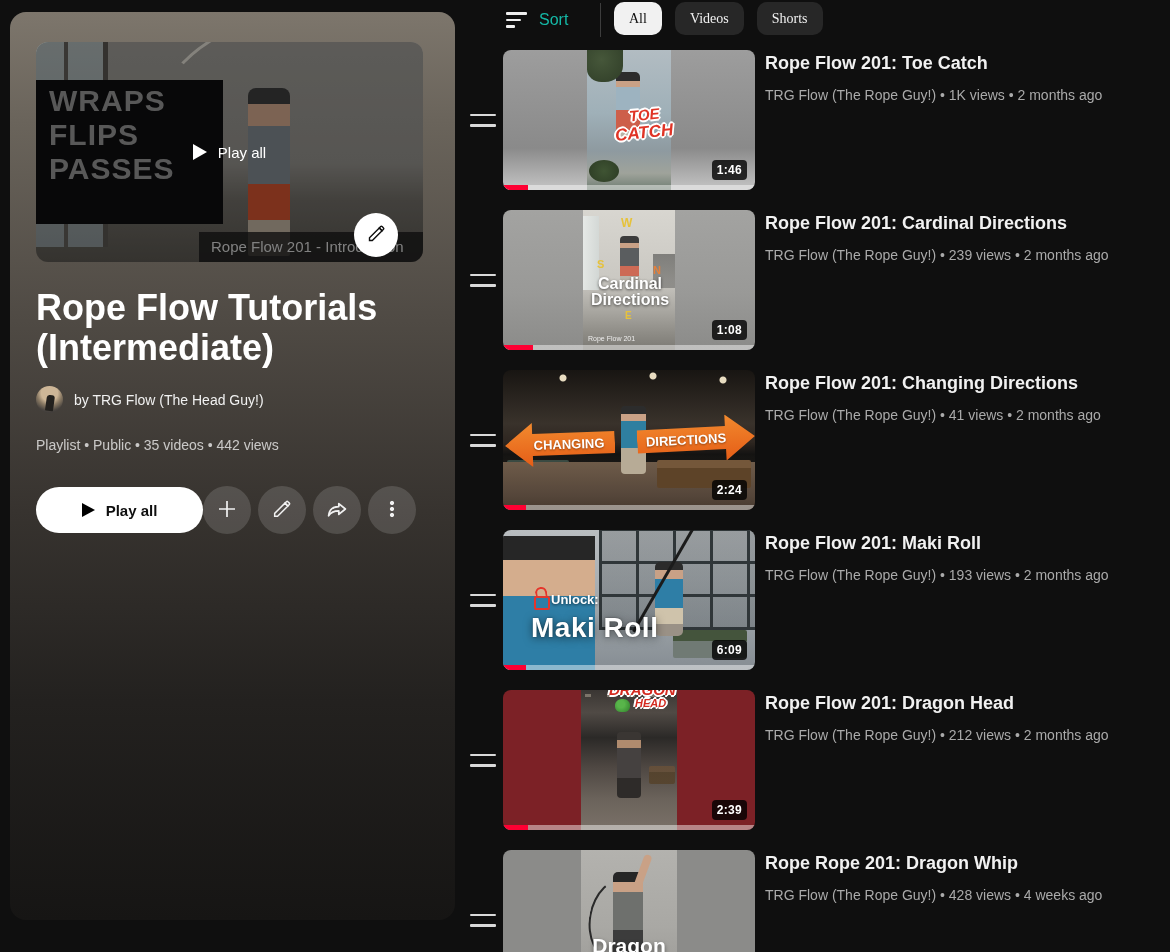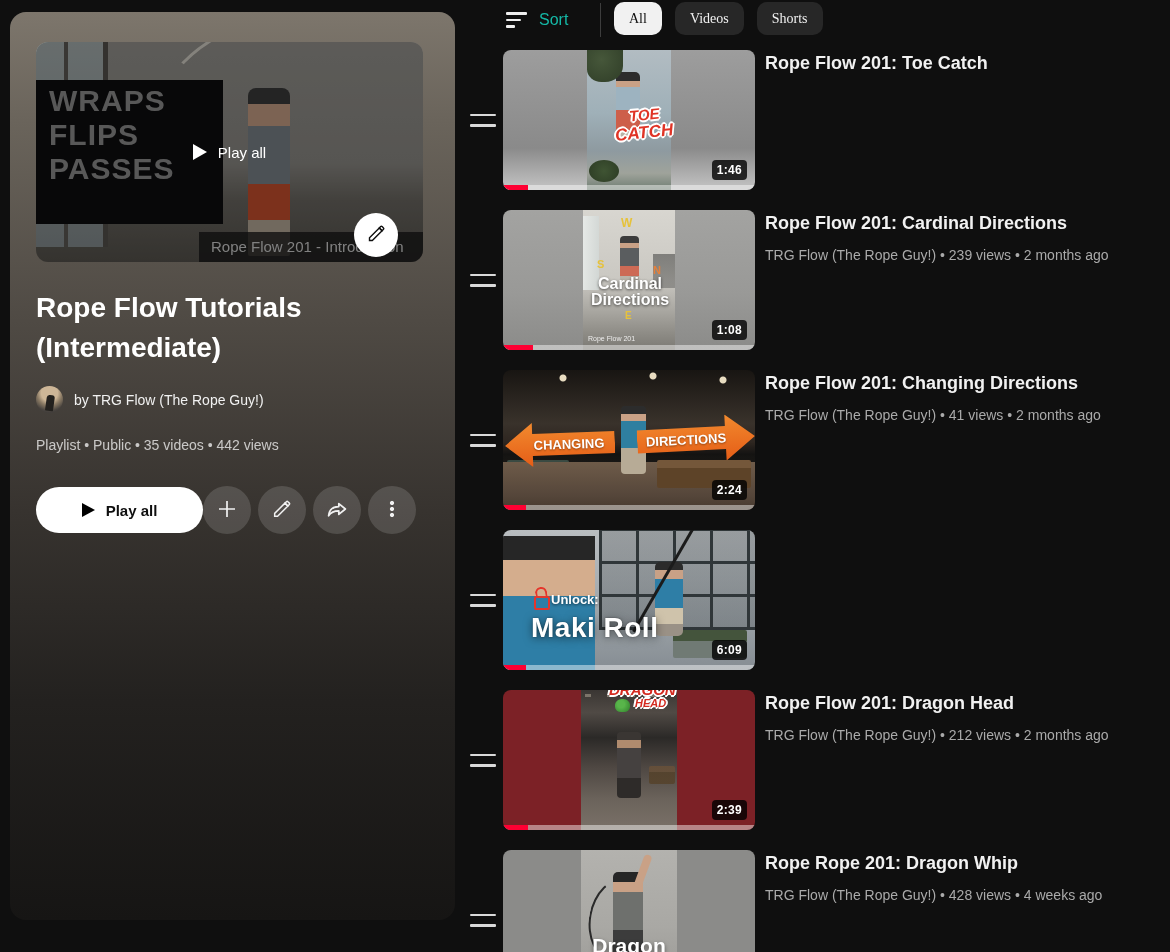--- a/index.html
+++ b/index.html
@@ -41,21 +41,21 @@
     padding-left:12px; white-space:nowrap; overflow:hidden; }
   .h-overlay { position:absolute; inset:0; background:rgba(0,0,0,0.38);
     display:flex; align-items:center; justify-content:center; gap:11px; }
   .h-play-tri { width:0; height:0; border-left:14px solid #fff;
     border-top:8px solid transparent; border-bottom:8px solid transparent; }
   .h-overlay-label { color:#fff; font-size:15px; }
   .h-edit { position:absolute; left:318px; top:171px; width:44px; height:44px; border-radius:50%;
     background:#fff; display:flex; align-items:center; justify-content:center; }
 
   .p-title { position:absolute; left:26px; top:276px; width:390px;
-    font-size:28px; font-weight:700; line-height:40px; color:#fff; }
+    font-size:36px; font-weight:700; line-height:40px; color:#fff; }
   .p-byline-row { position:absolute; left:26px; top:374px; display:flex; align-items:center; gap:11px; }
   .p-avatar { width:27px; height:27px; border-radius:50%;
     background:radial-gradient(circle at 50% 26%,#cdb697 0 34%,#8a7a64 52%,#4a4540 74%,#2e2c30 100%); position:relative; overflow:hidden; }
   .p-avatar::after { content:""; position:absolute; left:10px; top:9px; width:8px; height:16px;
     background:#23211e; border-radius:3px 3px 1px 1px; transform:rotate(8deg); }
   .p-byline { font-size:14px; color:#f1f1f1; }
   .p-stats { position:absolute; left:26px; top:425px; font-size:14px; color:rgba(255,255,255,0.72); }
 
   .p-actions { position:absolute; left:26px; top:474px; height:48px; display:flex; align-items:center; }
   .playall-btn { width:167px; height:46px; border-radius:23px; background:#fff; border:none;
@@ -246,21 +246,21 @@
           <path d="M15.2 5.6l3.2 3.2 1.6-1.6c.5-.5.5-1.1 0-1.6l-1.6-1.6c-.5-.5-1.1-.5-1.6 0l-1.6 1.6z"></path>
         </svg>
       </span>
     </div>
   </div>
 
   <h1 class="p-title"><span>Rope Flow Tutorials</span><br><span>(Intermediate)</span></h1>
 
   <div class="p-byline-row">
     <span class="p-avatar"></span>
-    <span class="p-byline">by TRG Flow (The Rope Guy!)</span>
+    <span class="p-byline">by TRG Flow (The Head Guy!)</span>
   </div>
 
   <div class="p-stats">Playlist • Public • 35 videos • 442 views</div>
 
   <div class="p-actions">
     <button class="playall-btn">
       <span class="playall-tri"></span>
       <span class="playall-label">Play all</span>
     </button>
     <button class="circ-btn">
@@ -327,20 +327,21 @@
       <div class="a3"></div>
       <span class="ov" data-ov="toe">TOE</span>
         <span class="ov" data-ov="catch">CATCH</span>
         <span class="dur">1:46</span>
       <div class="ptrack">
         <div class="pfill" style="width: 10%;"></div>
       </div>
     </div>
     <div class="vinfo">
       <div class="vtitle">Rope Flow 201: Toe Catch</div>
+      <div class="vmeta">TRG Flow (The Rope Guy!) • 1K views • 2 months ago</div>
     </div>
   </div>
 
   <div class="vrow">
     <div class="drag">
         <i></i>
         <i></i>
       </div>
     <div class="thumb v-cardinal">
       <div class="strip"></div>
@@ -398,20 +399,24 @@
       <div class="a1"></div>
       <div class="a2"></div>
       <div class="a3"></div>
       <span class="ov" data-ov="unlock">Unlock:</span>
         <span class="ov" data-ov="maki">Maki Roll</span>
         <span class="dur">6:09</span>
       <div class="ptrack">
         <div class="pfill" style="width: 9%;"></div>
       </div>
     </div>
+    <div class="vinfo">
+      <div class="vtitle">Rope Flow 201: Maki Roll</div>
+      <div class="vmeta">TRG Flow (The Rope Guy!) • 193 views • 2 months ago</div>
+    </div>
   </div>
 
   <div class="vrow">
     <div class="drag">
         <i></i>
         <i></i>
       </div>
     <div class="thumb v-dhead">
       <div class="strip"></div>
       <div class="a1"></div>

